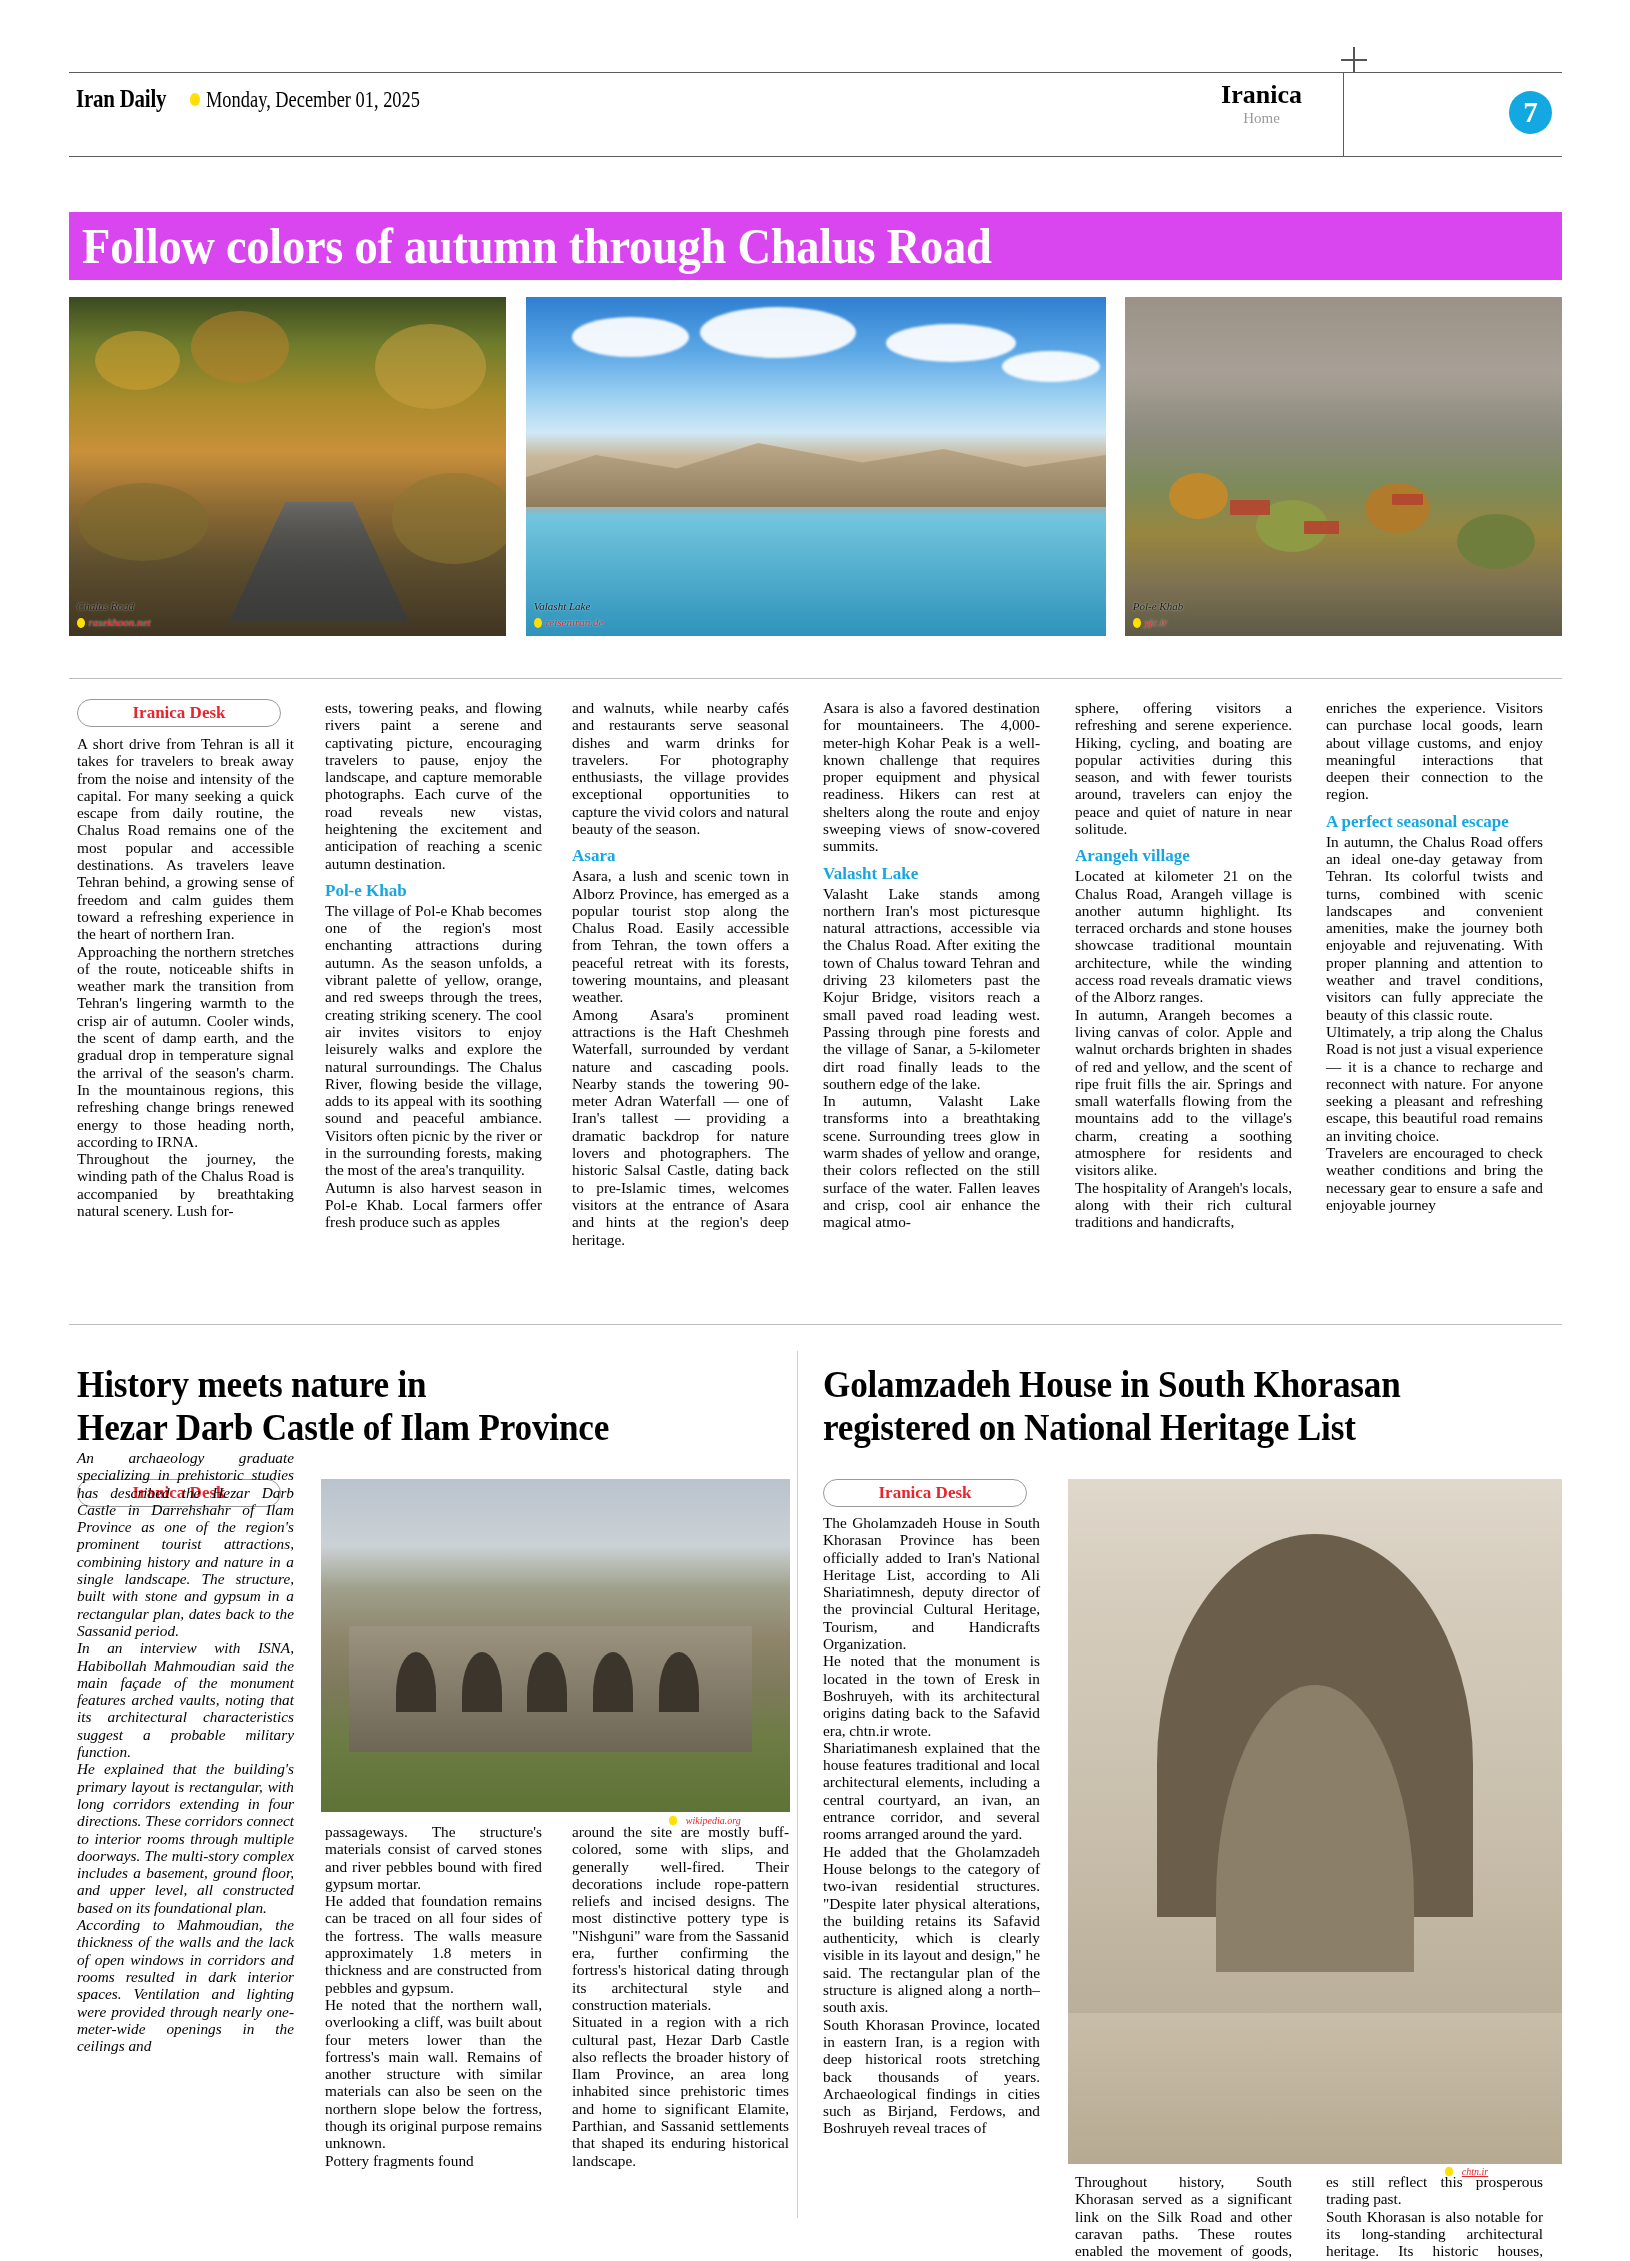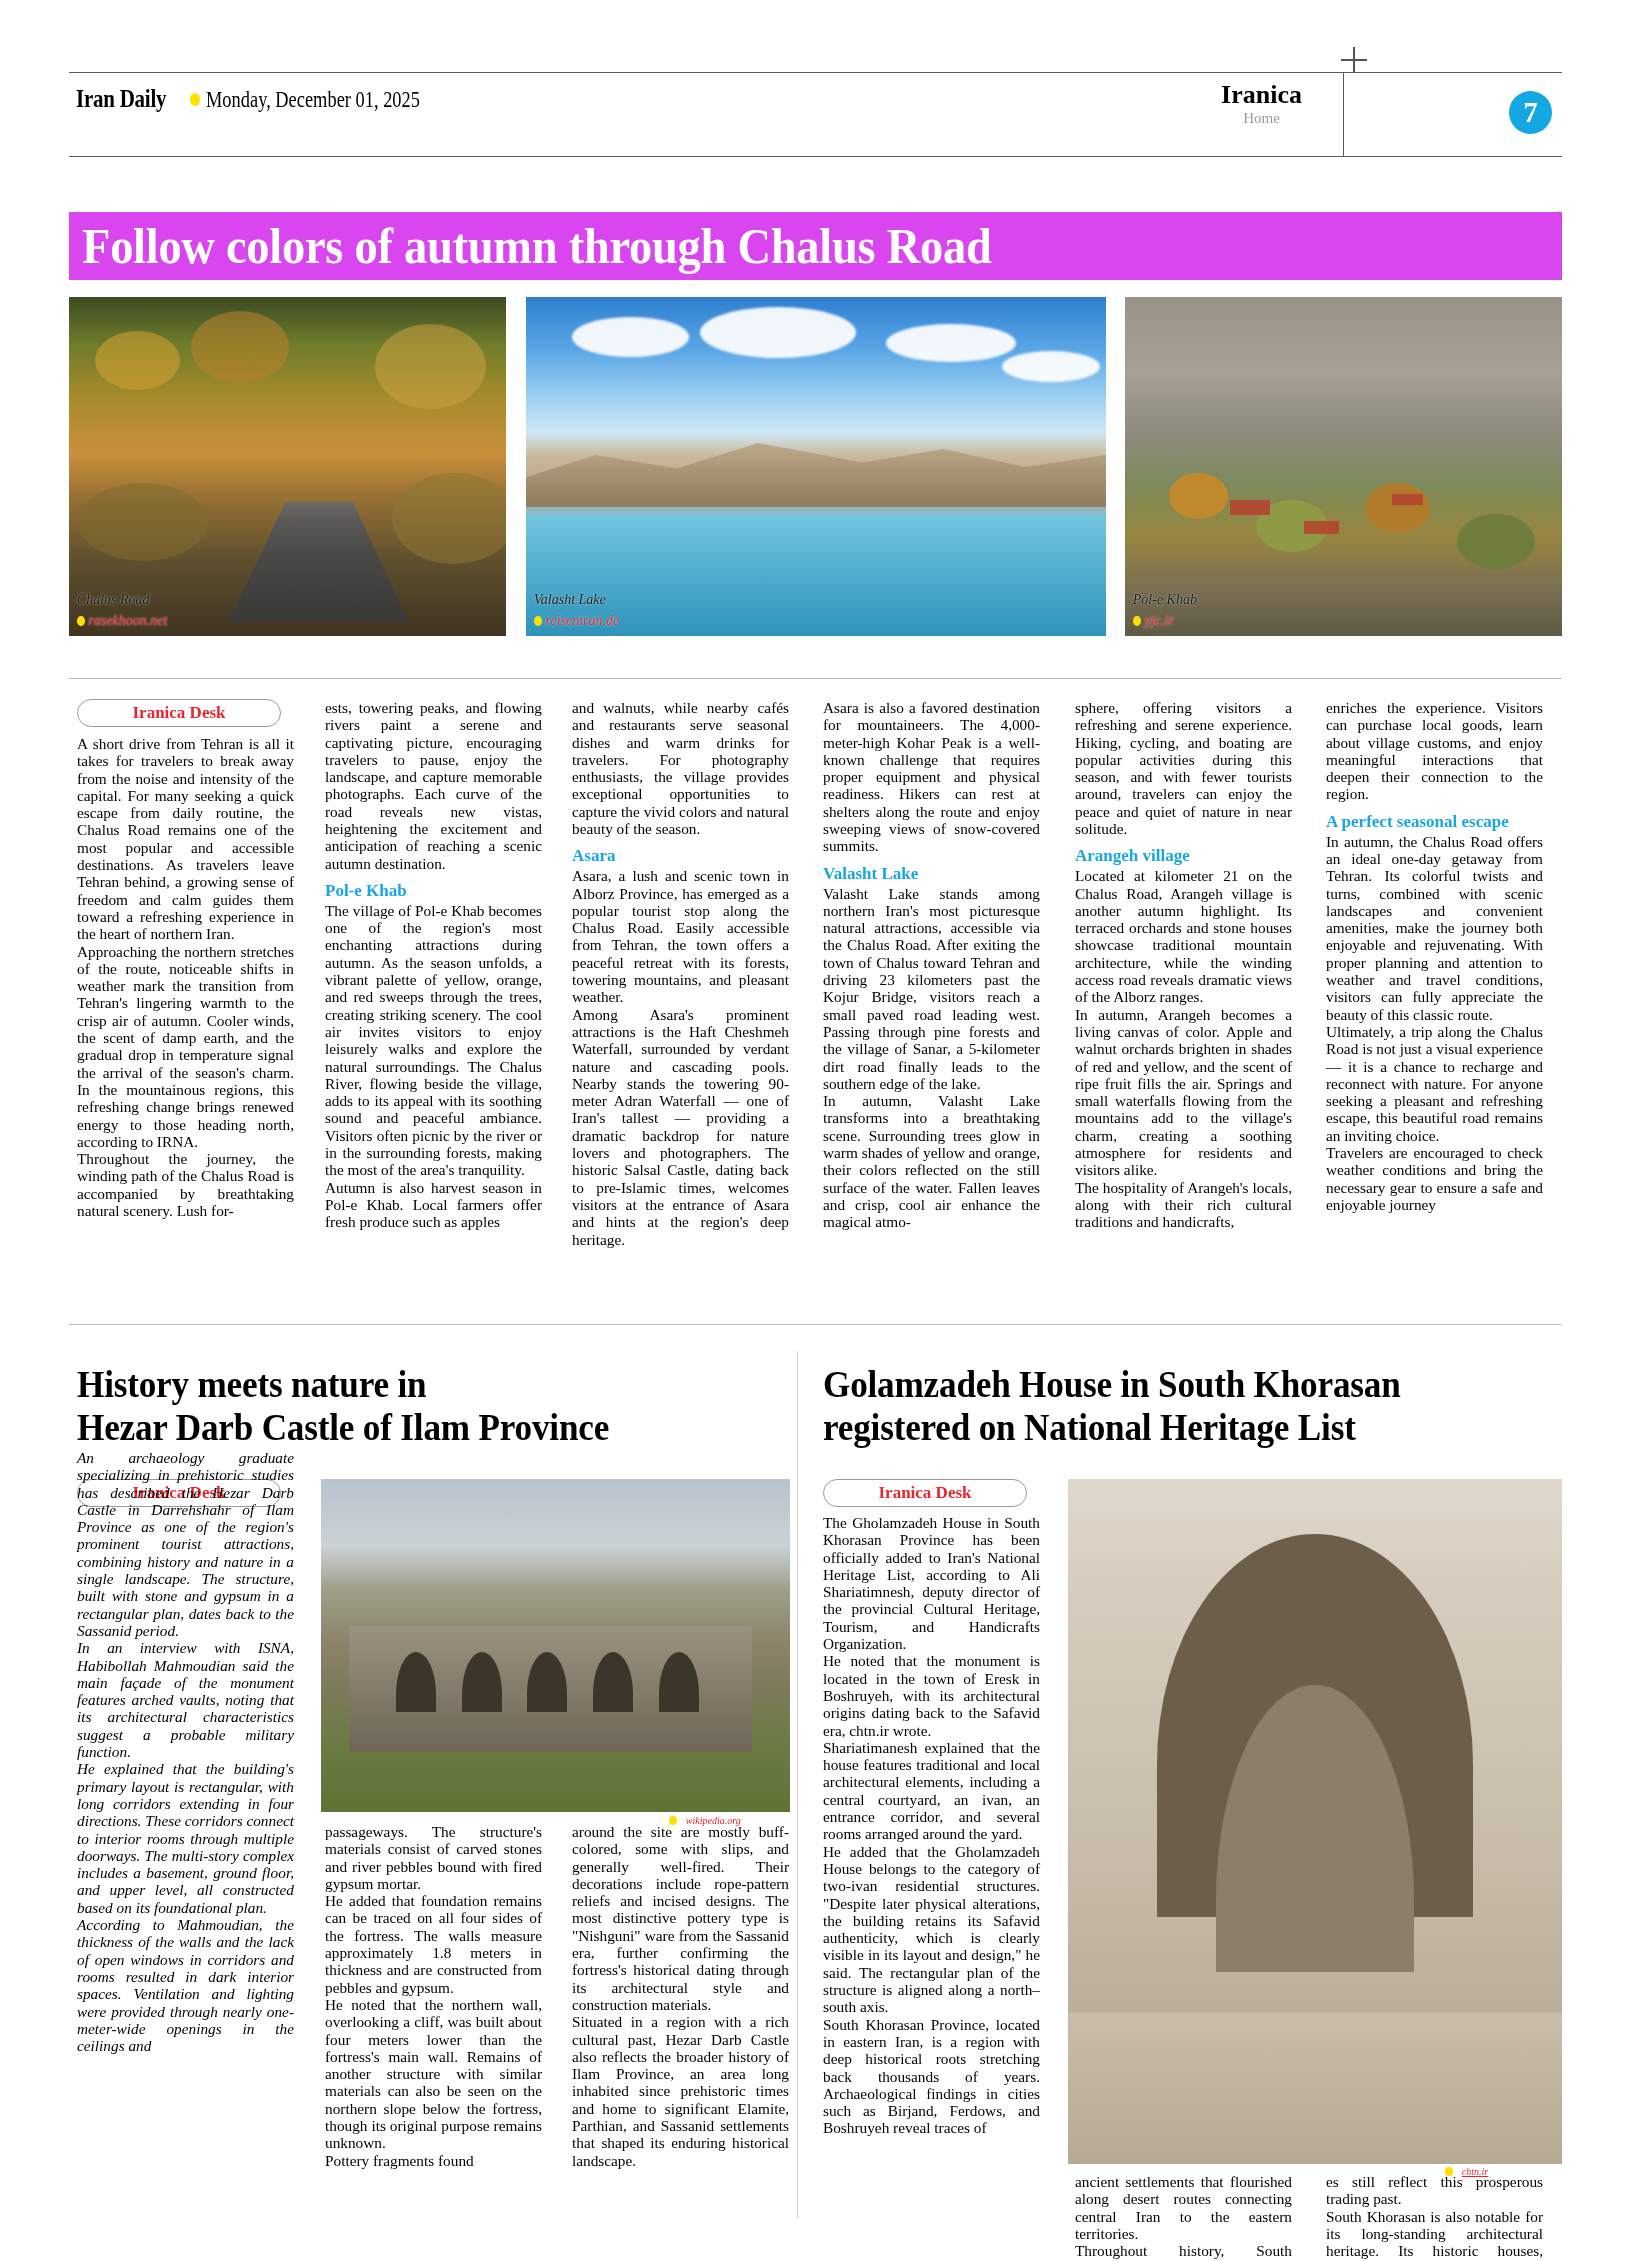--- a/index.html
+++ b/index.html
@@ -27,21 +27,21 @@
   .iranica-sub{font-size:15px;color:#9a9a9a;line-height:1.15;margin-top:1.3px;}
 
   .page-badge{position:absolute;left:1509px;top:91px;width:43px;height:43px;border-radius:50%;background:#13a8e2;color:#fff;font-weight:bold;font-size:29px;display:flex;align-items:center;justify-content:center;}
 
   
   .banner{position:absolute;left:69px;top:212px;width:1493px;height:68px;background:#d946ef;}
   .banner-text{position:absolute;left:13px;top:9px;color:#fff;font-family:"Liberation Serif",serif;font-weight:bold;font-size:50px;line-height:50px;white-space:nowrap;transform:scaleX(0.93);transform-origin:left top;letter-spacing:-0.3px;}
 
   
   .photo{position:absolute;overflow:hidden;}
-  .cap{position:absolute;left:7.8px;bottom:5.2px;font-size:14px;font-style:italic;color:#1a1a1a;line-height:1.45;text-shadow:0 0 2px rgba(255,255,255,.75);}
+  .cap{position:absolute;left:7.8px;bottom:5.2px;font-size:11px;font-style:italic;color:#1a1a1a;line-height:1.45;text-shadow:0 0 2px rgba(255,255,255,.75);}
   .cap .src{color:#e8252c;display:flex;align-items:center;gap:3.9px;}
   .cap .srcdot{width:7.8px;height:9.8px;border-radius:50%;background:#ffe000;display:inline-block;}
 
   
   .ph1{left:69px;top:297px;width:437px;height:339px;background:
       linear-gradient(180deg,#3b4a22 0%,#6f7c2c 14%,#a88b2a 30%,#c9903a 46%,#8d6a34 62%,#5e4f2e 78%,#403522 100%);}
   .ph1 .road{position:absolute;left:46%;top:40%;width:98px;height:60%;background:linear-gradient(180deg,#6b6a66,#3a3a38);transform:perspective(196px) rotateX(62deg);filter:blur(0.7px);}
   .ph1 .leaf{position:absolute;border-radius:50%;opacity:.55;}
 
   
@@ -276,21 +276,20 @@
 
   <div class="colS" style="left:823px;top:1514px;">
     <p>The Gholamzadeh House in South Khorasan Province has been officially added to Iran's National Heritage List, according to Ali Shariatimnesh, deputy director of the provincial Cultural Heritage, Tourism, and Handicrafts Organization.</p>
     <p>He noted that the monument is located in the town of Eresk in Boshruyeh, with its architectural origins dating back to the Safavid era, chtn.ir wrote.</p>
     <p>Shariatimanesh explained that the house features traditional and local architectural elements, including a central courtyard, an ivan, an entrance corridor, and several rooms arranged around the yard.</p>
     <p>He added that the Gholamzadeh House belongs to the category of two-ivan residential structures. "Despite later physical alterations, the building retains its Safavid authenticity, which is clearly visible in its layout and design," he said. The rectangular plan of the structure is aligned along a north–south axis.</p>
     <p>South Khorasan Province, located in eastern Iran, is a region with deep historical roots stretching back thousands of years. Archaeological findings in cities such as Birjand, Ferdows, and Boshruyeh reveal traces of</p>
   </div>
 
   <div class="colS" style="left:1075px;top:2173px;">
-    <p>ancient settlements that flourished along desert routes connecting central Iran to the eastern territories.</p>
     <p>Throughout history, South Khorasan served as a significant link on the Silk Road and other caravan paths. These routes enabled the movement of goods, scholars, and travelers, turning the region into a cultural intersection where Persian, Central Asian, and even Indian influences merged. Many of the area's traditional caravanserais, fortifications, and adobe-built villag-</p>
   </div>
 
   <div class="colS" style="left:1326px;top:2173px;">
     <p>es still reflect this prosperous trading past.</p>
     <p>South Khorasan is also notable for its long-standing architectural heritage. Its historic houses, windcatchers, water reservoirs, and mud-brick fortresses illustrate a unique adaptation to the harsh desert climate. The registration of the Gholamzadeh House adds to the province's growing list of preserved heritage sites, highlighting ongoing efforts to protect the cultural landscape of this historic region.</p>
   </div>
 
 </div>
 

